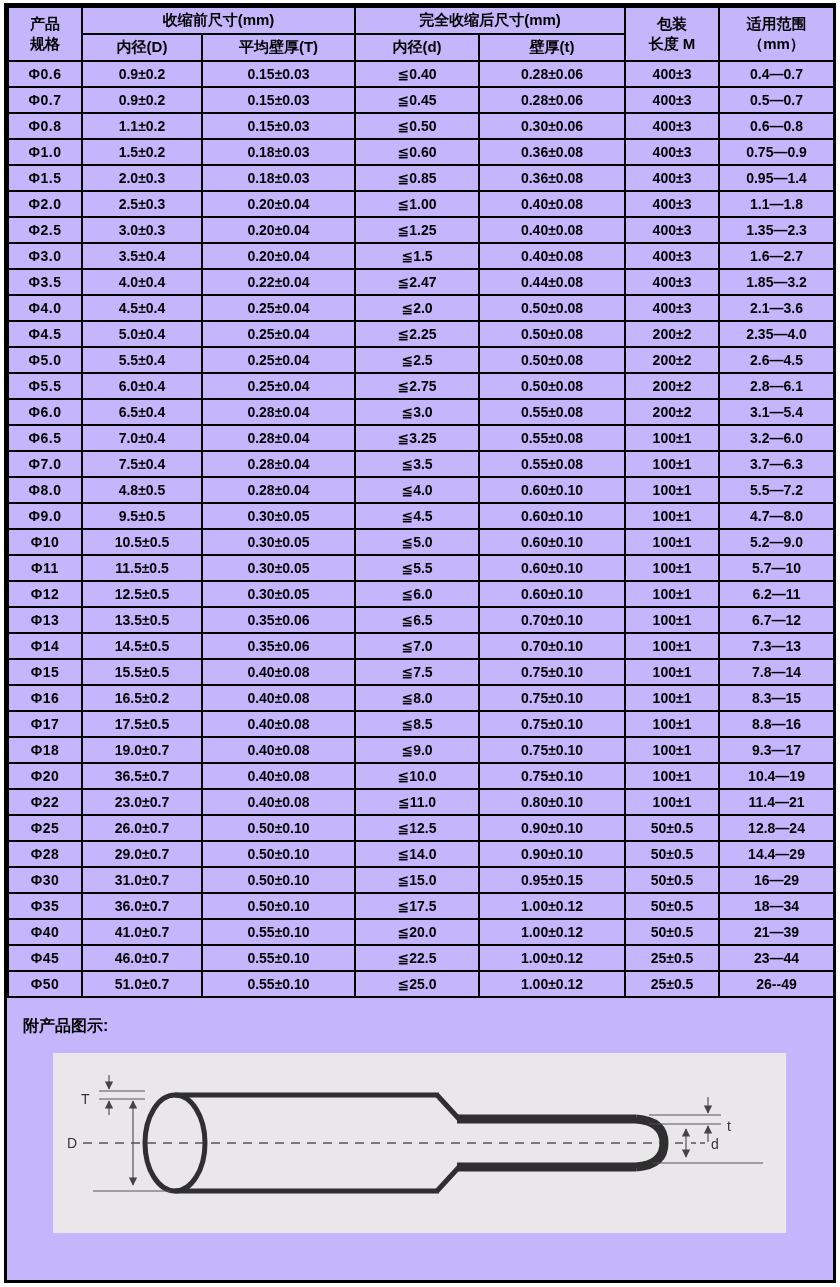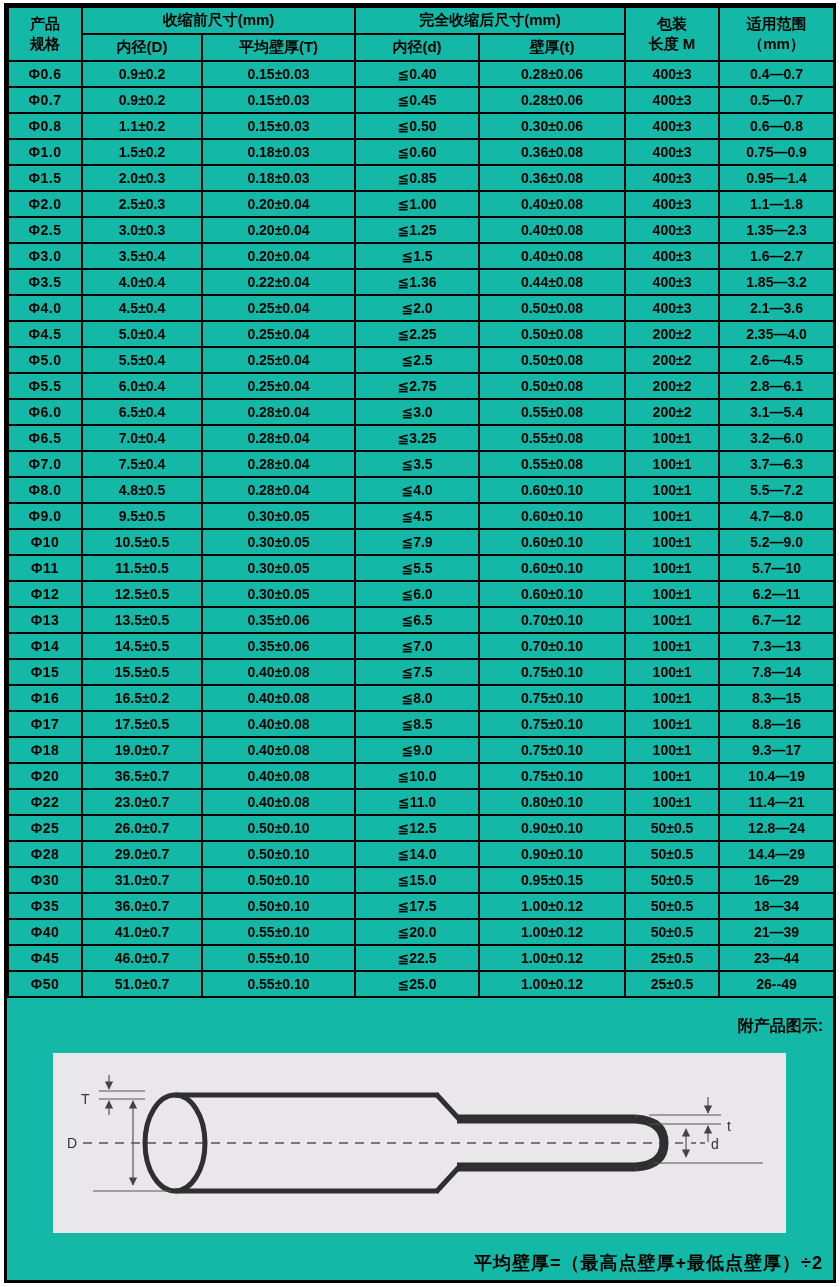--- a/index.html
+++ b/index.html
@@ -8,21 +8,21 @@
     background: #ffffff;
     font-family: "Liberation Sans", "DejaVu Sans", sans-serif;
     color: #000;
   }
   .sheet {
     position: absolute;
     left: 4px; top: 3px;
     width: 832px; height: 1280px;
     border: 3px solid #000;
     box-sizing: border-box;
-    background: #14b8a6;
+    background: #c4b5fd;
   }
   table.spec {
     width: 100%;
     border-collapse: collapse;
     table-layout: fixed;
   }
   table.spec th, table.spec td {
     border: 2px solid #000;
     text-align: center;
     vertical-align: middle;
@@ -38,21 +38,20 @@
   .hdr-2line { line-height: 20px; }
   col.c1 { width: 74px; }
   col.c2 { width: 120px; }
   col.c3 { width: 153px; }
   col.c4 { width: 124px; }
   col.c5 { width: 146px; }
   col.c6 { width: 94px; }
   col.c7 { width: 115px; }
   .bottom-section {
     padding: 14px 10px 0 10px;
-    text-align: right;
   }
   .diagram-caption {
     font-size: 16px;
     font-weight: bold;
     margin: 4px 0 0 6px;
   }
   .diagram-panel {
     margin: 16px 0 0 36px;
     width: 733px;
     height: 180px;
@@ -174,21 +173,21 @@
           <td>0.20±0.04</td>
           <td>≦1.5</td>
           <td>0.40±0.08</td>
           <td>400±3</td>
           <td>1.6—2.7</td>
         </tr>
         <tr>
           <td class="c-spec">Φ3.5</td>
           <td>4.0±0.4</td>
           <td>0.22±0.04</td>
-          <td>≦1.36</td>
+          <td>≦2.47</td>
           <td>0.44±0.08</td>
           <td>400±3</td>
           <td>1.85—3.2</td>
         </tr>
         <tr>
           <td class="c-spec">Φ4.0</td>
           <td>4.5±0.4</td>
           <td>0.25±0.04</td>
           <td>≦2.0</td>
           <td>0.50±0.08</td>
@@ -264,21 +263,21 @@
           <td>0.30±0.05</td>
           <td>≦4.5</td>
           <td>0.60±0.10</td>
           <td>100±1</td>
           <td>4.7—8.0</td>
         </tr>
         <tr>
           <td class="c-spec">Φ10</td>
           <td>10.5±0.5</td>
           <td>0.30±0.05</td>
-          <td>≦7.9</td>
+          <td>≦5.0</td>
           <td>0.60±0.10</td>
           <td>100±1</td>
           <td>5.2—9.0</td>
         </tr>
         <tr>
           <td class="c-spec">Φ11</td>
           <td>11.5±0.5</td>
           <td>0.30±0.05</td>
           <td>≦5.5</td>
           <td>0.60±0.10</td>
@@ -469,16 +468,15 @@
         <path d="M655,44 L655,60" stroke="#555" stroke-width="1.2" fill="none" marker-end="url(#arr)"></path>
         <path d="M655,89 L655,73" stroke="#555" stroke-width="1.2" fill="none" marker-end="url(#arr)"></path>
         <text x="674" y="78" font-size="14" fill="#333">t</text>
 
         <path d="M633,76 L633,104" stroke="#555" stroke-width="1.2" fill="none" marker-start="url(#arr)" marker-end="url(#arr)"></path>
         <path d="M600,110 L710,110" stroke="#555" stroke-width="1" fill="none"></path>
         <text x="658" y="96" font-size="14" fill="#333">d</text>
       </svg>
     </div>
 
-    <div class="formula">平均壁厚=（最高点壁厚+最低点壁厚）÷2</div>
   </div>
 
 </div>
 
 </body></html>

